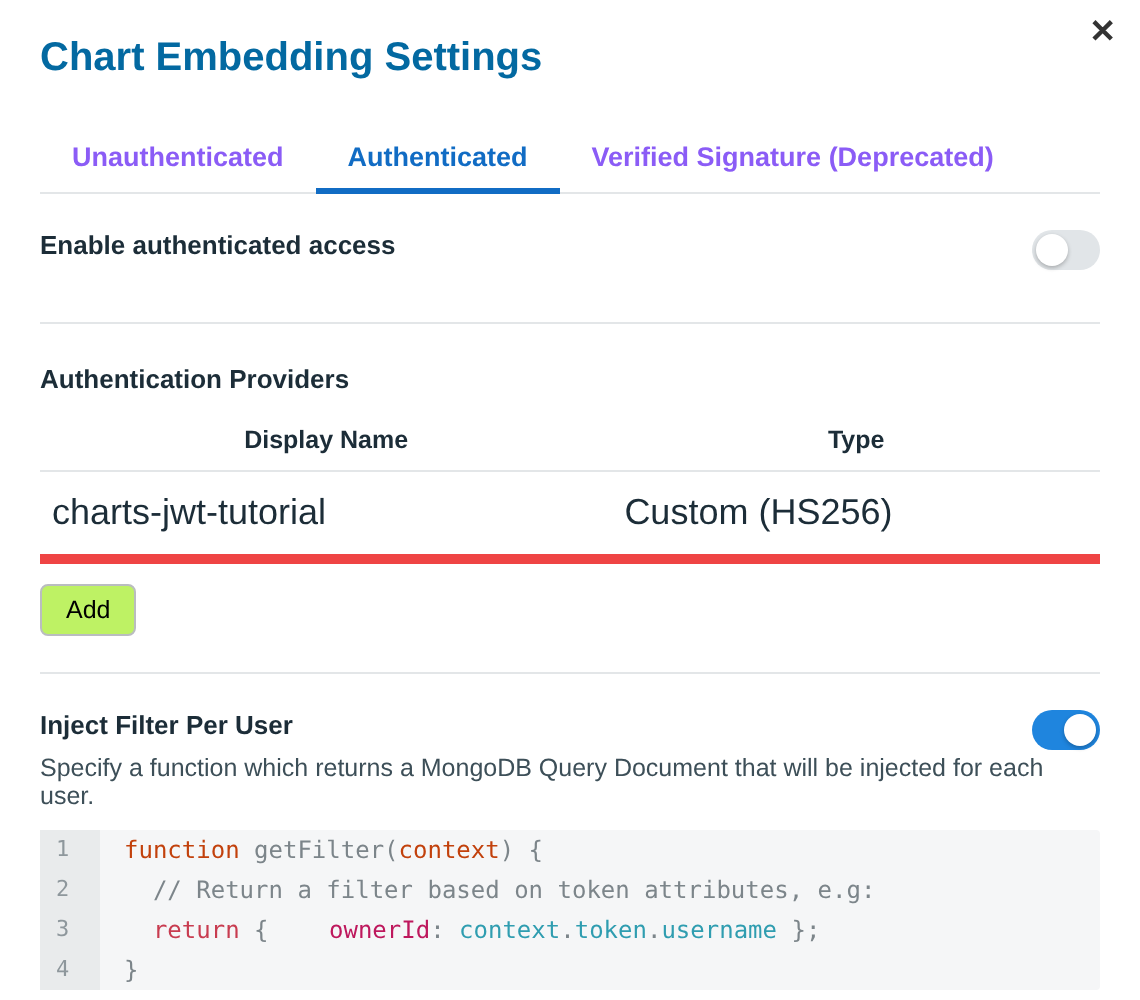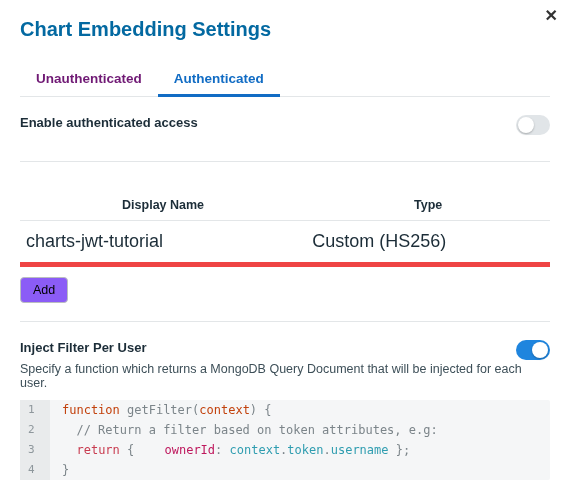--- a/index.html
+++ b/index.html
@@ -38,21 +38,21 @@
   .tabs {
     display: flex;
     border-bottom: 1px solid #e3e6e8;
     margin-top: 22px;
     gap: 0;
   }
   .tab {
     padding: 8px 16px 10px 16px;
     font-size: 13.5px;
     font-weight: 600;
-    color: #701a75;
+    color: #8b5cf6;
     cursor: pointer;
     position: relative;
   }
   .tab.active {
     color: #116cc4;
   }
   .tab.active::after {
     content: "";
     position: absolute;
     left: 0; right: 0; bottom: -1px;
@@ -127,21 +127,21 @@
     font-size: 18px;
     padding: 10px 6px;
     border-bottom: 5px solid #ef4444;
   }
   .add-btn {
     margin-top: 10px;
     padding: 5px 12px;
     font-size: 12.5px;
     border: 1px solid #babdc0;
     border-radius: 4px;
-    background: #8b5cf6;
+    background: #bef264;
     cursor: pointer;
   }
   .filter-section {
     padding-top: 18px;
     border-bottom: none;
   }
   .desc {
     font-size: 12.5px;
     color: #3d4f58;
     margin-top: 2px;
@@ -183,30 +183,32 @@
 
 <div class="modal">
 
   <div class="close-icon">✕</div>
 
   <div class="title">Chart Embedding Settings</div>
 
   <div class="tabs">
     <div class="tab">Unauthenticated</div>
     <div class="tab active">Authenticated</div>
+    <div class="tab">Verified Signature (Deprecated)</div>
   </div>
 
   <div class="section enable-section">
     <div class="row-between">
       <div class="section-label">Enable authenticated access</div>
       <div class="toggle off"></div>
     </div>
   </div>
 
   <div class="section auth-section">
+    <div class="section-label">Authentication Providers</div>
     <table class="table">
       <thead>
         <tr>
           <th style="width:54%;">Display Name</th>
           <th>Type</th>
         </tr>
       </thead>
       <tbody>
         <tr>
           <td>charts-jwt-tutorial</td>

